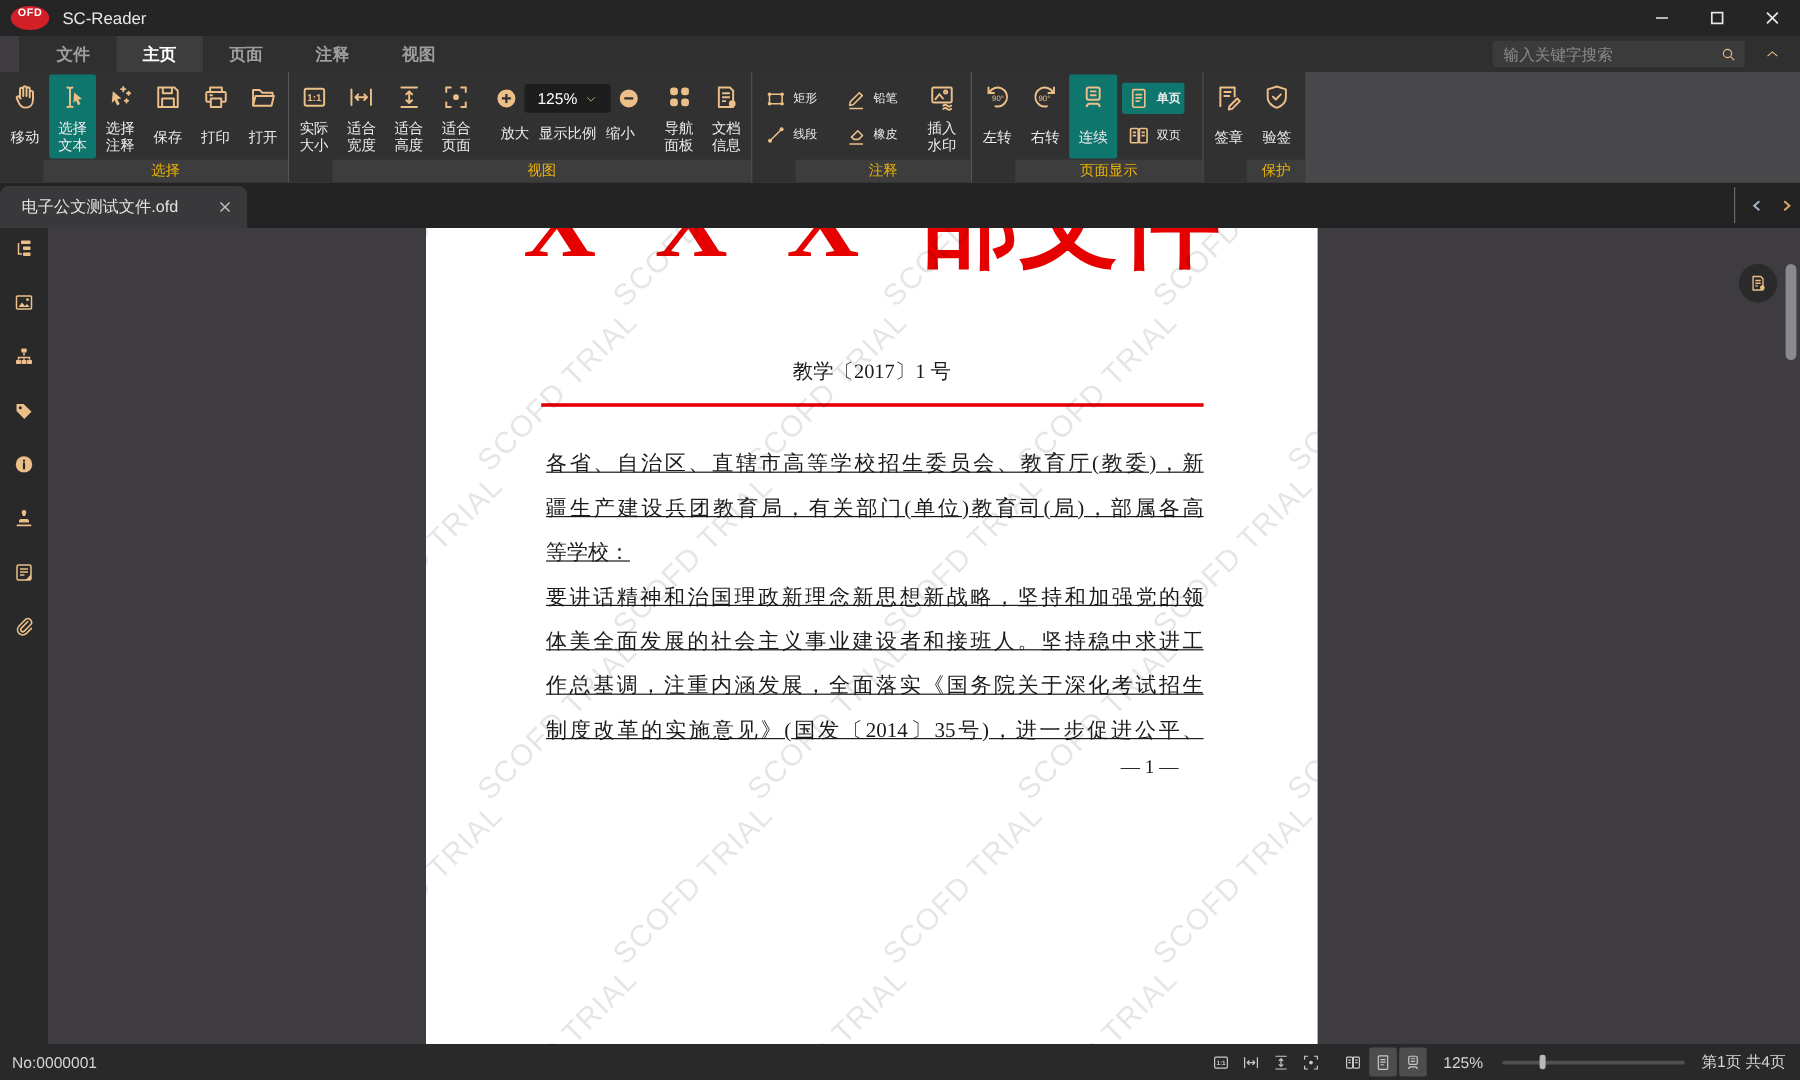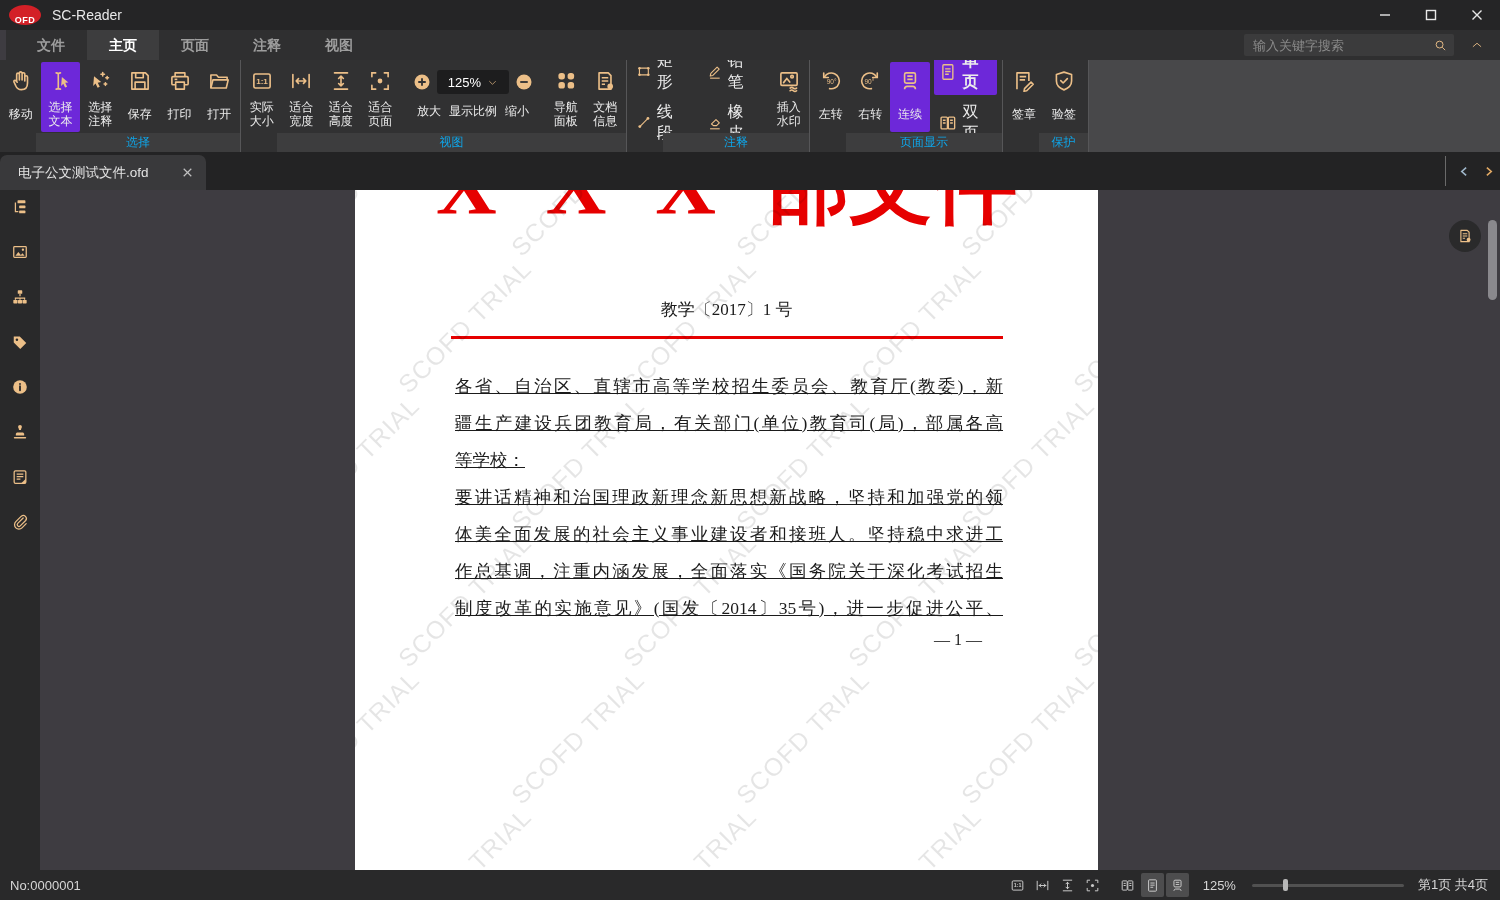--- a/index.html
+++ b/index.html
@@ -4,54 +4,54 @@
 <style>
   * { margin:0; padding:0; box-sizing:border-box; }
   html,body { width:1500px; height:900px; overflow:hidden; }
   body { font-family:"Liberation Sans",sans-serif; background:#3e3c41; color:#e6e6e6; position:relative; }
   svg { display:block; }
   .ic { stroke:#ecbf88; fill:none; stroke-width:1.5; }
   .icf { fill:#ecbf88; stroke:none; }
 
   
   .titlebar { position:absolute; top:0; left:0; right:0; height:30px; background:#252526; display:flex; align-items:center; z-index:30; }
-  .logo { width:32px; height:20px; margin-left:9px; background:#d32027; border-radius:50%; display:flex; align-items:flex-end; justify-content:center; }
+  .logo { width:32px; height:20px; margin-left:9px; background:#d32027; border-radius:50%; display:flex; align-items:flex-start; justify-content:center; }
   .logo span { color:#fff; font-size:9px; font-weight:bold; letter-spacing:.5px; }
   .app-title { margin-left:11px; font-size:14px; color:#e8e8e8; }
   .win-controls { margin-left:auto; display:flex; height:30px; }
   .win-btn { width:46px; height:30px; display:flex; align-items:center; justify-content:center; }
   .win-btn svg { stroke:#e8e8e8; fill:none; stroke-width:1.4; }
 
   
-  .menubar { position:absolute; top:30px; left:6px; right:0; height:30px; background:#2f2f30; display:flex; align-items:stretch; z-index:29; }
+  .menubar { position:absolute; top:30px; left:16px; right:0; height:30px; background:#2f2f30; display:flex; align-items:stretch; z-index:29; }
   .menu-item { padding:0 22px; line-height:30px; font-size:14px; font-weight:bold; color:#9d9d9d; }
   .menu-item:first-child { margin-left:9px; }
   .menu-item.active { background:#3d3d3e; color:#ffffff; }
   .searchbox { position:absolute; right:46px; top:4px; width:210px; height:22px; background:#3b3b3c; border-radius:2px; display:flex; align-items:center; }
   .searchbox input { flex:1; background:transparent; border:none; outline:none; color:#cfcfcf; font-size:13px; padding:0 4px 0 9px; font-family:"Liberation Sans",sans-serif; }
   .searchbox input::placeholder { color:#8a8a8a; }
   .search-ic { margin-right:7px; }
   .collapse-btn { position:absolute; right:10px; top:4px; width:26px; height:22px; display:flex; align-items:center; justify-content:center; }
 
   
   .ribbon { position:absolute; top:60px; left:0; right:0; height:92px; background:#48484a; display:flex; z-index:28; }
   .rgroup { display:flex; flex-direction:column; background:#313132; border-right:1px solid #565658; }
   .rgroup-items { height:73px; display:flex; align-items:stretch; padding:2px 1px 1px 1px; }
-  .rgroup-label { height:19px; background:#3d3d3e; color:#0ea5e9; font-size:12px; text-align:center; line-height:18px;margin-left:36px; }
+  .rgroup-label { height:19px; background:#3d3d3e; color:#eab308; font-size:12px; text-align:center; line-height:18px;margin-left:36px; }
   .ribbon-filler { flex:1; background:#48484a; }
   .rbtn { width:40px; display:flex; flex-direction:column; align-items:center; padding-top:5px; border-radius:2px; cursor:default; }
   .rbtn .icn { height:28px; display:flex; align-items:center; justify-content:center; }
   .rbtn .lbl { flex:1; display:flex; align-items:center; justify-content:center; font-size:12px; line-height:14px; color:#ececec; text-align:center; width:32px; word-break:break-all; }
-  .rbtn.sel, .pairrow.sel { background:#6d28d9; }
+  .rbtn.sel, .pairrow.sel { background:#0f766e; }
   .zoomcluster { width:148px; display:flex; flex-direction:column; align-items:center; padding-top:8px; }
   .zoomrow { display:flex; align-items:center; gap:5px; }
   .zoombox { width:72px; height:24px; background:#1d1d1e; border-radius:3px; display:flex; align-items:center; justify-content:center; gap:6px; color:#fff; font-size:13px; }
   .zoomlabels { display:flex; gap:8px; margin-top:9px; font-size:12px; color:#ececec; }
   .paircol { display:flex; flex-direction:column; justify-content:center; gap:5px; padding:0 4px; }
-  .pairrow { display:flex; align-items:center; gap:4px; font-size:16px; color:#ececec; padding:2px 3px; border-radius:2px;font-family:Liberation Mono, monospace; }
+  .pairrow { display:flex; align-items:center; gap:4px; font-size:10px; color:#ececec; padding:2px 3px; border-radius:2px;font-family:Liberation Mono, monospace; }
 
   
   .tabbar { position:absolute; top:152px; left:0; right:0; height:38px; background:#232324; z-index:27; }
   .doctab { position:absolute; left:0; top:3px; height:35px; width:206px; background:#39393b; border-radius:7px 7px 0 0; display:flex; align-items:center; padding:0 12px 0 18px; font-size:13.5px; color:#e3e3e3; }
   .tabclose { margin-left:auto; display:flex; }
   .tabnav { position:absolute; right:0; top:0; height:38px; display:flex; align-items:center; }
   .tabnav-div { width:1px; height:30px; background:#6a6a6a; margin-right:6px; }
   .tabnav-btn { width:24px; height:38px; display:flex; align-items:center; justify-content:center; }
 
   

